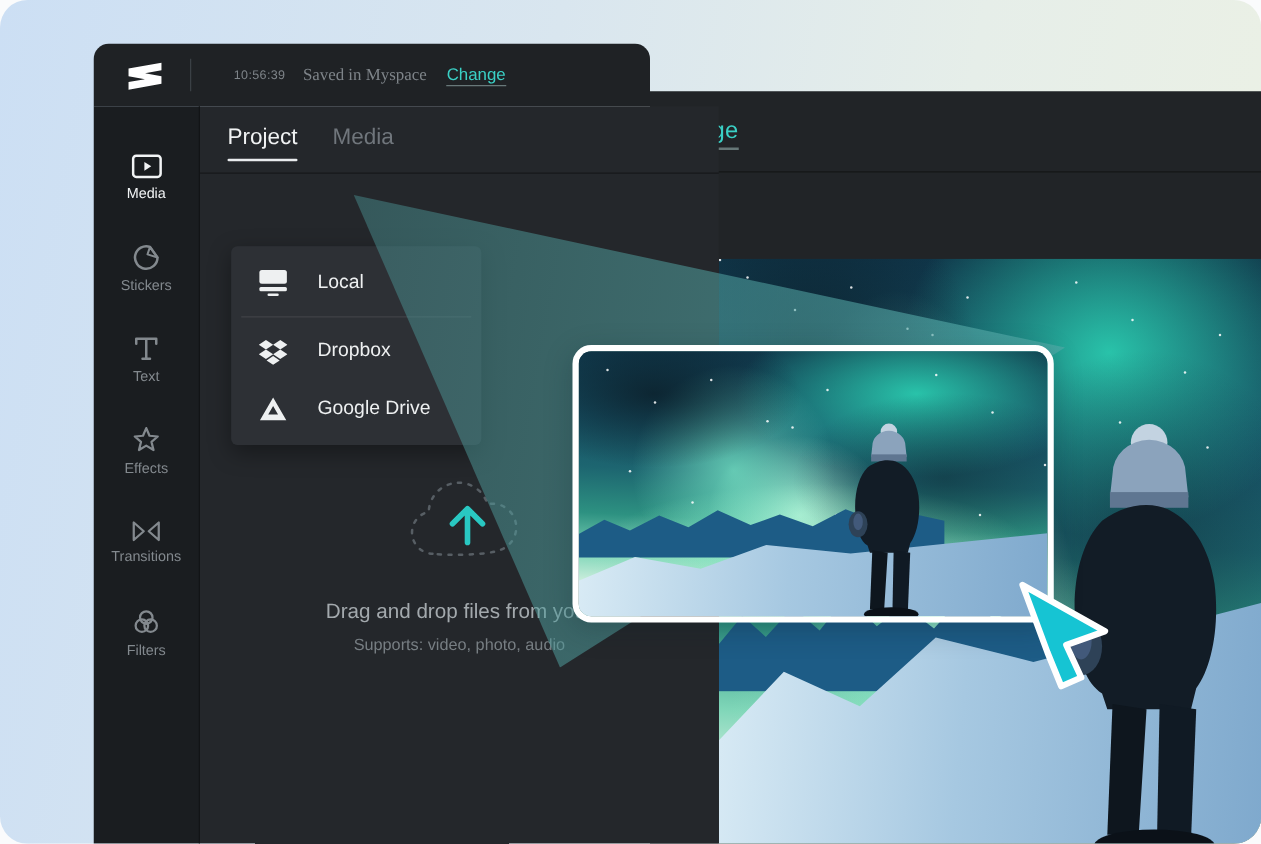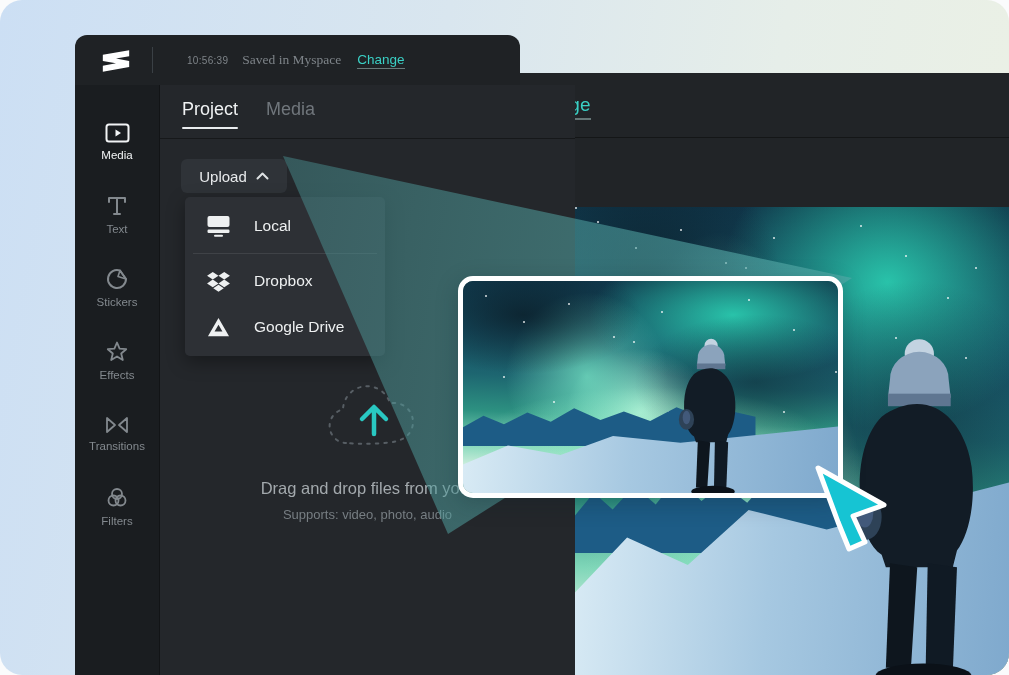--- a/index.html
+++ b/index.html
@@ -180,31 +180,31 @@
               <rect x="1.5" y="2.5" width="22" height="17" rx="2.5" fill="none" stroke="#f2f4f5" stroke-width="2"></rect>
               <path d="M10.5,7.5 L16,11 L10.5,14.5 Z" fill="#f2f4f5"></path>
             </svg>
             <span class="lbl">Media</span>
           </div>
 
 
 
           <div class="side-item">
             <svg width="24" height="24" viewBox="0 0 24 24">
-              <path d="M4,4 H20 M4,4 V8 M20,4 V8 M12,4 V20 M9,20 H15" stroke="#83898e" stroke-width="2" fill="none" stroke-linecap="round"></path>
-            </svg>
-            <span class="lbl">Text</span>
-          </div>
-
-          <div class="side-item">
-            <svg width="24" height="24" viewBox="0 0 24 24">
               <path d="M21,12 a9,9 0 1 1 -6,-8.5 L21,12 Z" fill="none" stroke="#83898e" stroke-width="2" stroke-linejoin="round"></path>
               <path d="M15,3.5 L21,12 L13,9.5 Z" fill="none" stroke="#83898e" stroke-width="1.6" stroke-linejoin="round"></path>
             </svg>
             <span class="lbl">Stickers</span>
+          </div>
+
+          <div class="side-item">
+            <svg width="24" height="24" viewBox="0 0 24 24">
+              <path d="M4,4 H20 M4,4 V8 M20,4 V8 M12,4 V20 M9,20 H15" stroke="#83898e" stroke-width="2" fill="none" stroke-linecap="round"></path>
+            </svg>
+            <span class="lbl">Text</span>
           </div>
 
           <div class="side-item">
             <svg width="24" height="24" viewBox="0 0 24 24">
               <path d="M12,2.5 L14.6,8.6 L21.2,9.2 L16.2,13.5 L17.8,20 L12,16.5 L6.2,20 L7.8,13.5 L2.8,9.2 L9.4,8.6 Z" fill="none" stroke="#83898e" stroke-width="1.8" stroke-linejoin="round"></path>
             </svg>
             <span class="lbl">Effects</span>
           </div>
 
           <div class="side-item">
@@ -226,26 +226,20 @@
         </div>
 
         <div class="content">
 
           <div class="tabs">
             <span class="tab tab--active">Project</span>
             <span class="tab">Media</span>
           </div>
           <div class="tabs-rule"></div>
 
-          <button class="upload-btn">
-            <span>Upload</span>
-            <svg width="13" height="8" viewBox="0 0 13 8">
-              <path d="M1.5,6.5 L6.5,1.5 L11.5,6.5" stroke="#dfe2e4" stroke-width="2" fill="none" stroke-linecap="round" stroke-linejoin="round"></path>
-            </svg>
-          </button>
 
           <div class="dropdown">
             <div class="menu-item">
               <svg width="23" height="22" viewBox="0 0 23 22">
                 <rect x="0.5" y="1" width="22" height="11" rx="2" fill="#eef0f1"></rect>
                 <rect x="0.5" y="14.5" width="22" height="3.5" rx="1.2" fill="#eef0f1"></rect>
                 <rect x="7" y="19.8" width="9" height="2" rx="1" fill="#eef0f1"></rect>
               </svg>
               <span class="lbl">Local</span>
             </div>

